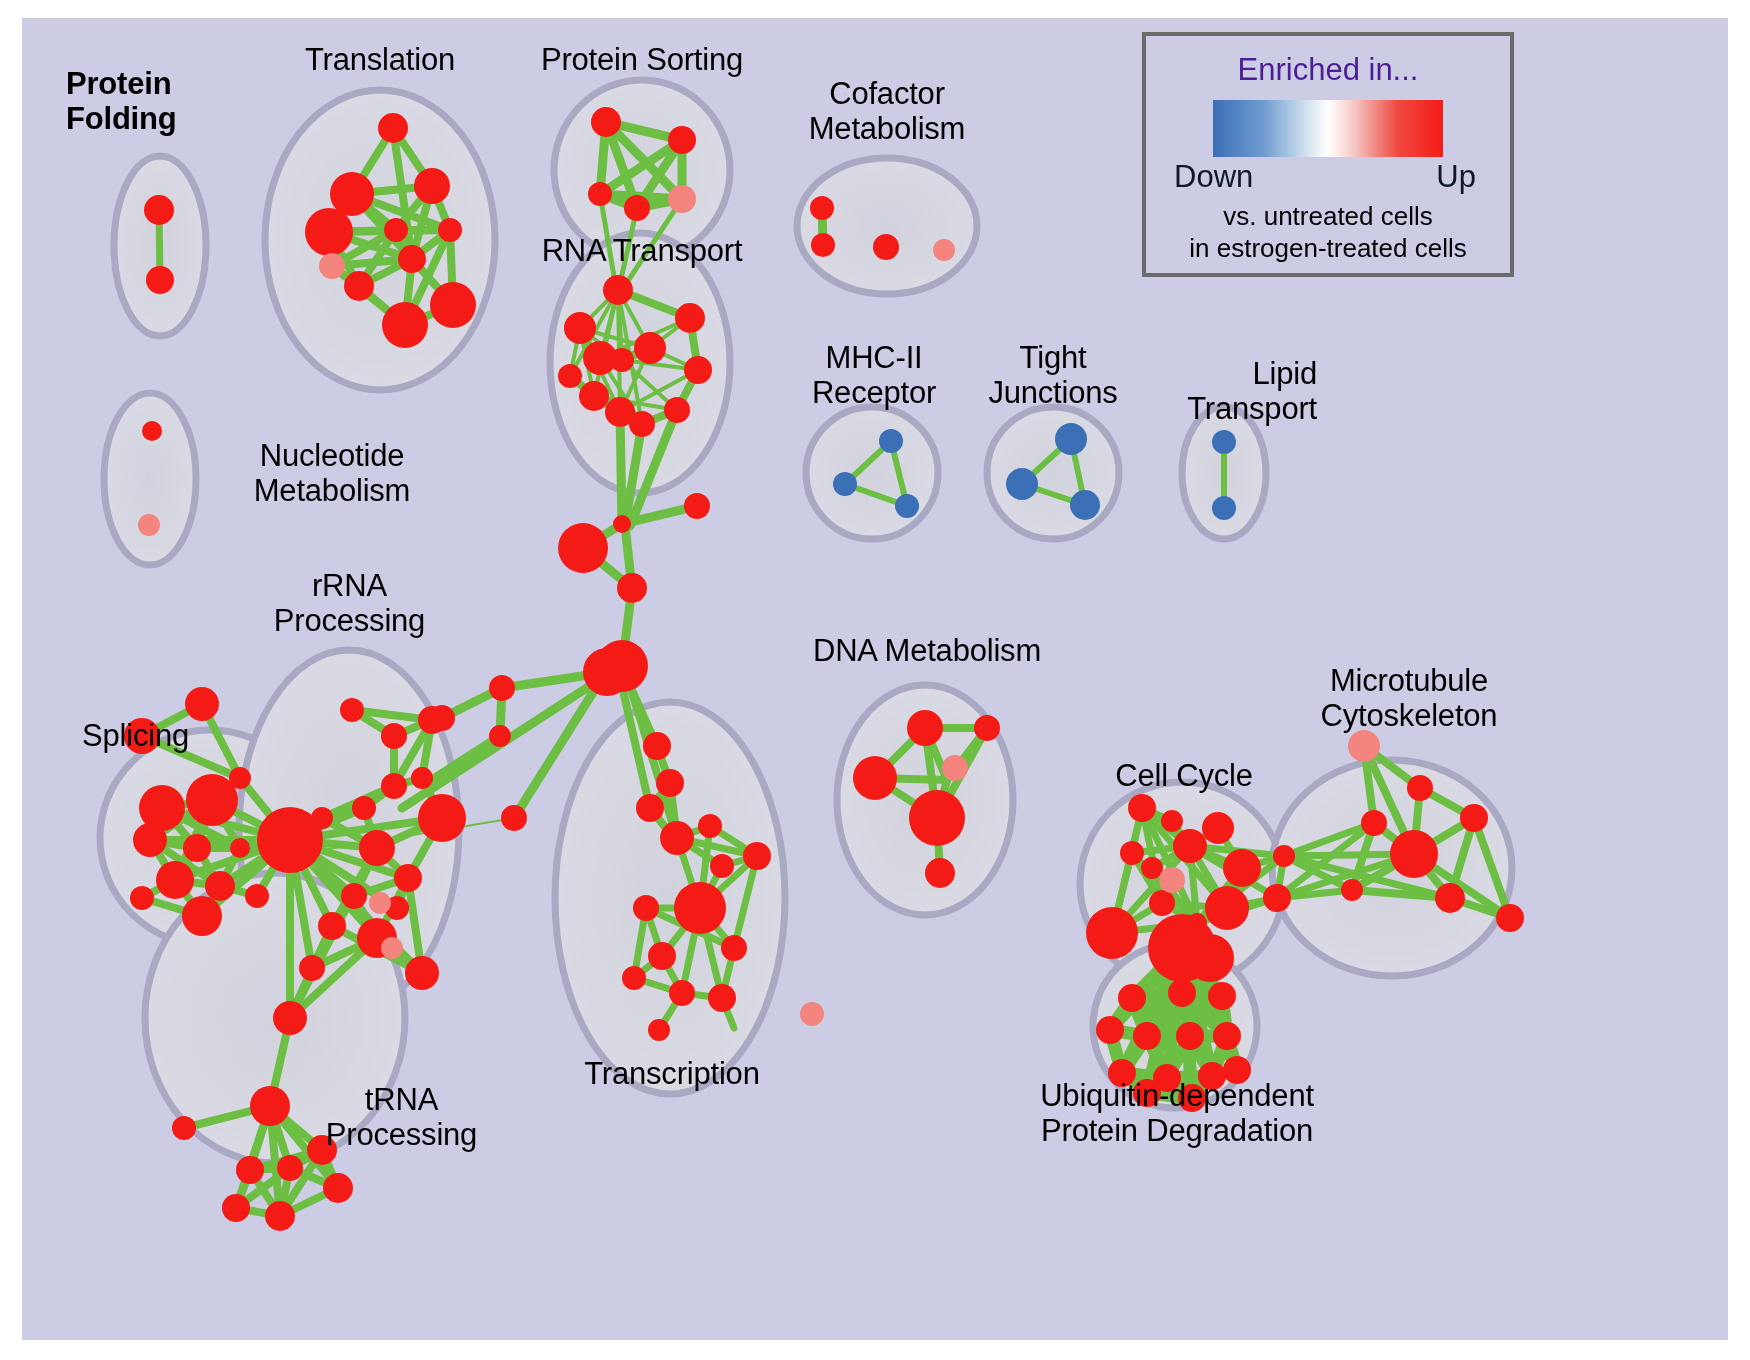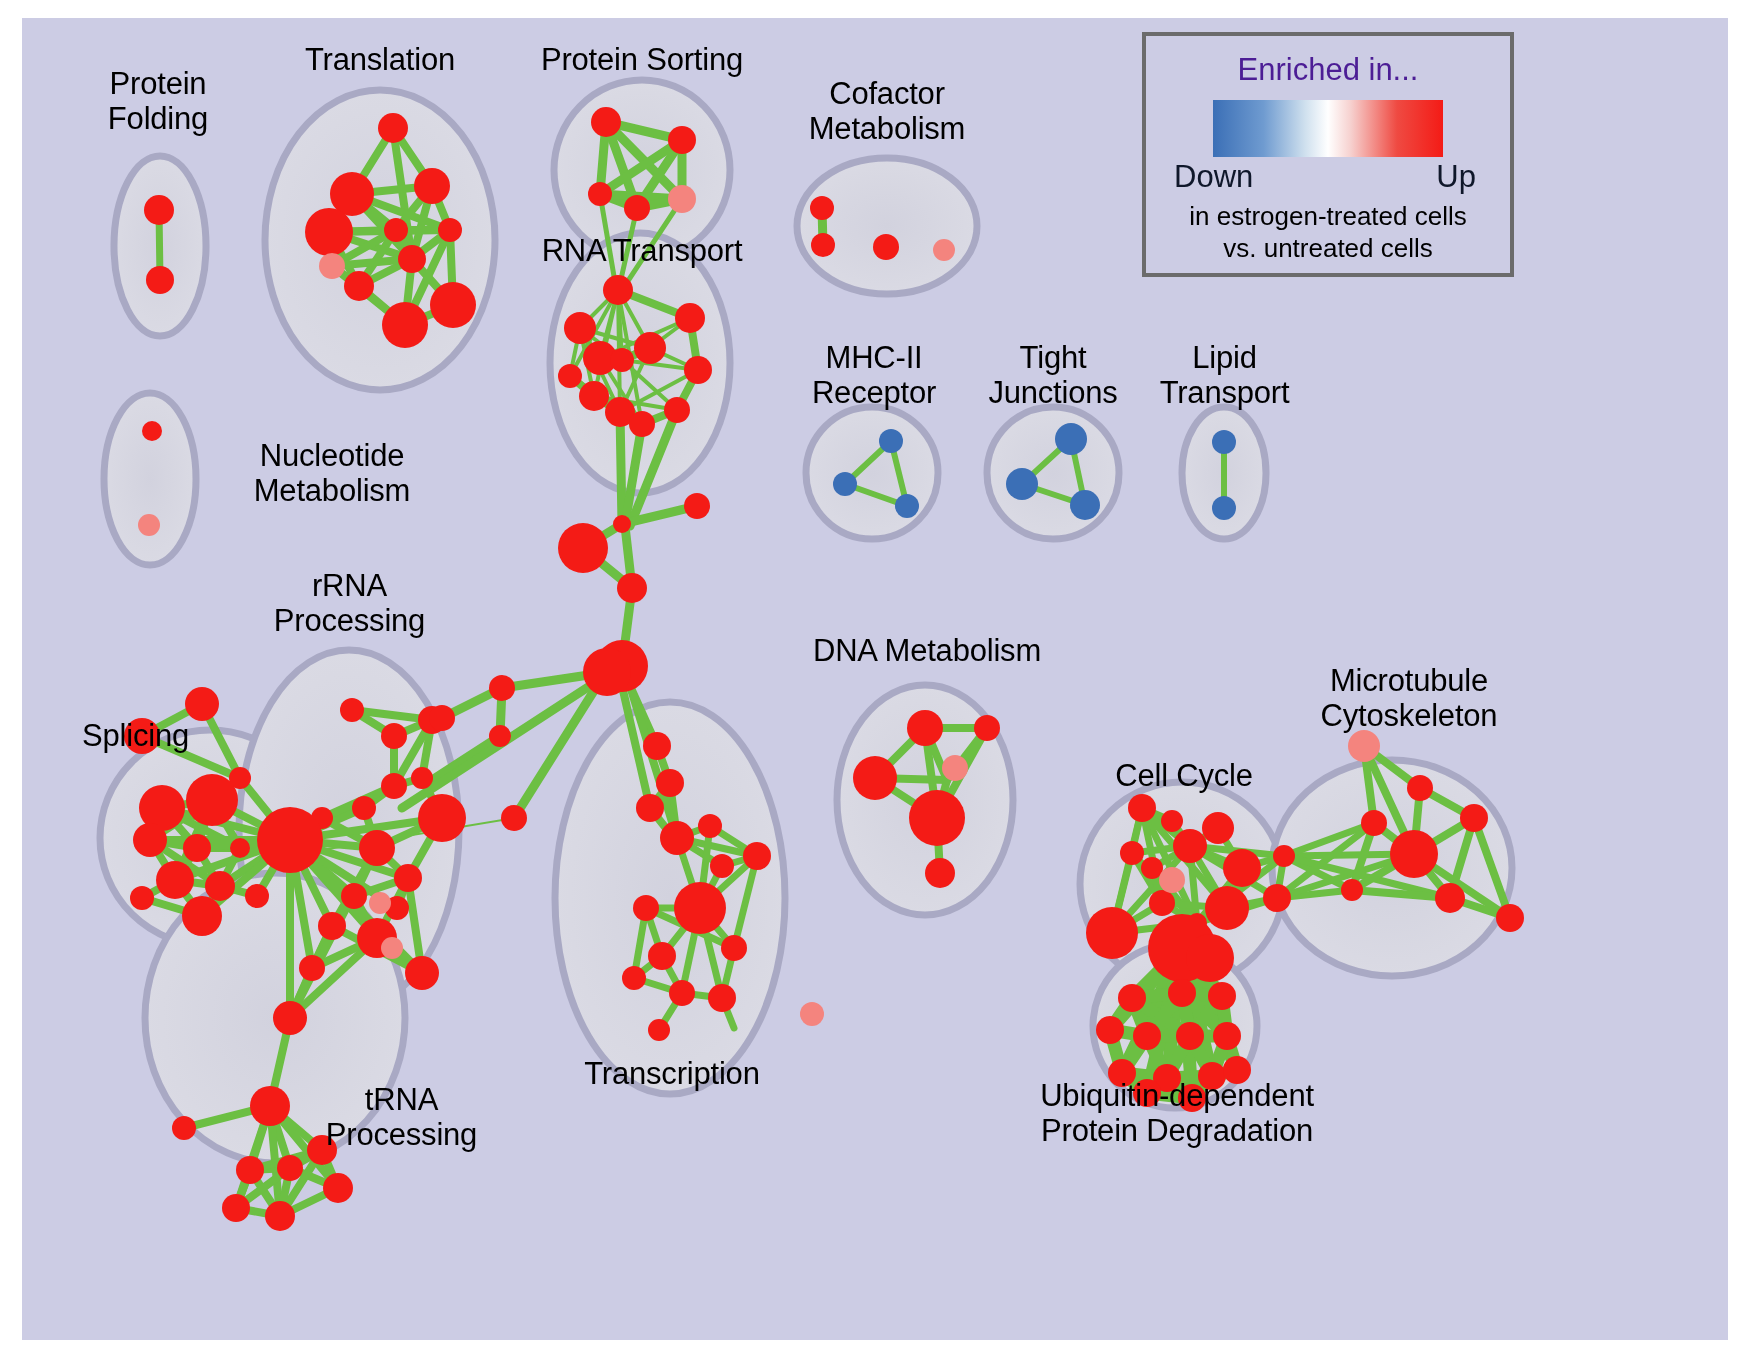--- a/index.html
+++ b/index.html
@@ -630,34 +630,34 @@
           <circle cx="885" cy="488" r="12"></circle>
           <circle cx="1049" cy="421" r="16"></circle>
             <circle cx="1000" cy="466" r="16"></circle>
           <circle cx="1063" cy="487" r="15"></circle>
           <circle cx="1202" cy="424" r="12"></circle>
             <circle cx="1202" cy="490" r="12"></circle>
         </g>
       </g>
     </svg>
 
-    <div class="clabel" style="left:36px;top:48px;width:200px;text-align:center;">Protein
+    <div class="clabel" style="left:44px;top:48px;width:200px;text-align:left;font-weight:bold;">Protein
 Folding</div>
     <div class="clabel" style="left:238px;top:24px;width:240px;">Translation</div>
     <div class="clabel" style="left:480px;top:24px;width:280px;">Protein Sorting</div>
     <div class="clabel" style="left:760px;top:58px;width:210px;">Cofactor
 Metabolism</div>
     <div class="clabel" style="left:480px;top:215px;width:280px;">RNA Transport</div>
     <div class="clabel" style="left:180px;top:420px;width:260px;">Nucleotide
 Metabolism</div>
     <div class="clabel" style="left:936px;top:322px;width:190px;">Tight
 Junctions</div>
     <div class="clabel" style="left:752px;top:322px;width:200px;">MHC-II
 Receptor</div>
-    <div class="clabel" style="left:1110px;top:322px;width:185px;">Lipid
+    <div class="clabel" style="left:1110px;top:338px;width:185px;text-align:right;">Lipid
 Transport</div>
     <div class="clabel" style="left:26px;top:700px;width:175px;">Splicing</div>
     <div class="clabel" style="left:220px;top:550px;width:215px;">rRNA
 Processing</div>
     <div class="clabel" style="left:272px;top:1048px;width:215px;margin-top:16px;">tRNA
 Processing</div>
     <div class="clabel" style="left:530px;top:1038px;width:240px;">Transcription</div>
     <div class="clabel" style="left:780px;top:615px;width:250px;">DNA Metabolism</div>
     <div class="clabel" style="left:1062px;top:730px;width:200px;margin-top:10px;">Cell Cycle</div>
     <div class="clabel" style="left:1272px;top:645px;width:230px;">Microtubule
@@ -665,18 +665,18 @@
     <div class="clabel" style="left:950px;top:1060px;width:410px;">Ubiquitin-dependent
 Protein Degradation</div>
 
     <div id="legend">
       <div class="ttl">Enriched in...</div>
       <div class="bar"></div>
       <div class="ends">
         <span class="dn">Down</span>
         <span class="up">Up</span>
       </div>
+      <div class="sub">vs. untreated cells</div>
       <div class="sub">in estrogen-treated cells</div>
-      <div class="sub">vs. untreated cells</div>
     </div>
 
   </div>
 </div>
 
 </body></html>

